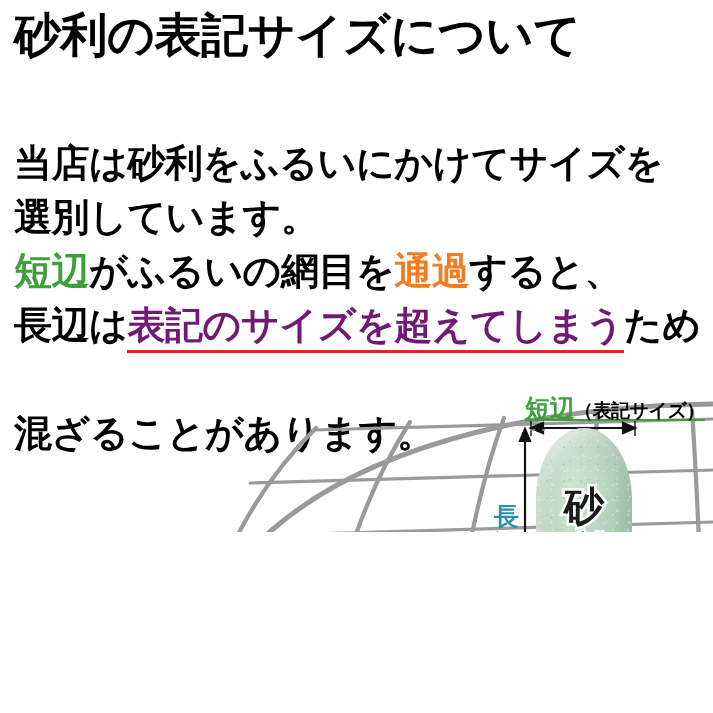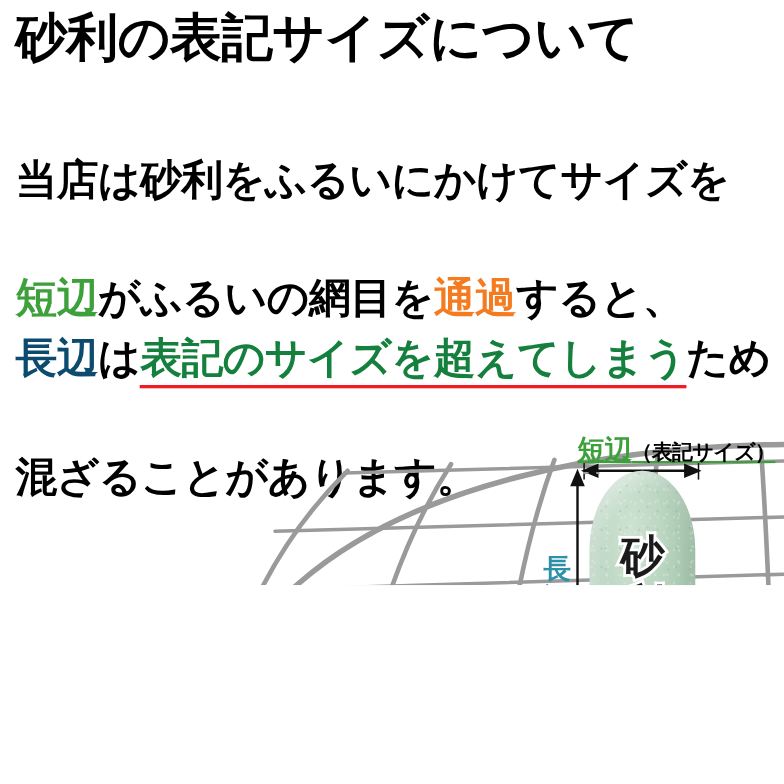--- a/index.html
+++ b/index.html
@@ -44,23 +44,23 @@
   #line1 { top: 104px; }
   #line2 { top: 158px; }
   #line3 { top: 212px; }
   #line4 { top: 266px; }
   #line5 { top: 320px; }
   #line6 { top: 374px; text-align: right; }
 
   .seg { display: inline; }
   .green { color: #3da03a; }
   .orange { color: #f47b20; }
-  .teal { color: #0c4a6e; }
+  .teal { color: #000000; }
   .red-underline {
-    color: #15803d;
+    color: #701a75;
     border-bottom: 3px solid #ef1c22;
     padding-bottom: 3px;
   }
   #mesh-svg {
     position: absolute;
     left: 0;
     top: 0;
   }
 
   
@@ -149,20 +149,23 @@
 <body>
 
 <div id="page">
 
   <div id="title">砂利の表記サイズについて</div>
 
   <div class="body-line" id="line1">
     <span class="seg">当店は砂利をふるいにかけてサイズを</span>
   </div>
 
+  <div class="body-line" id="line2">
+    <span class="seg">選別しています。</span>
+  </div>
 
   <div class="body-line" id="line3">
     <span class="seg green">短辺</span><span class="seg">がふるいの網目を</span><span class="seg orange">通過</span><span class="seg">すると、</span>
   </div>
 
   <div class="body-line" id="line4">
     <span class="seg teal">長辺</span><span class="seg">は</span><span class="seg red-underline">表記のサイズを超えてしまう</span><span class="seg">ため</span>
   </div>
 
 

